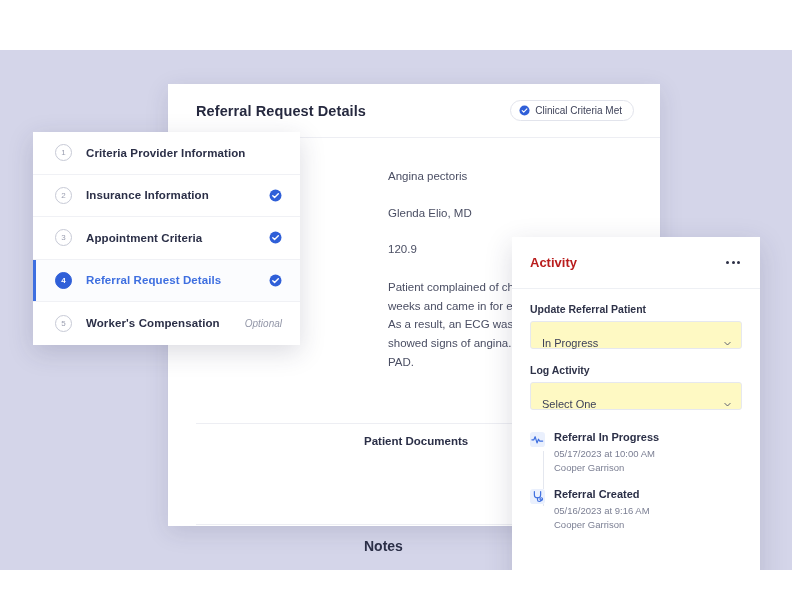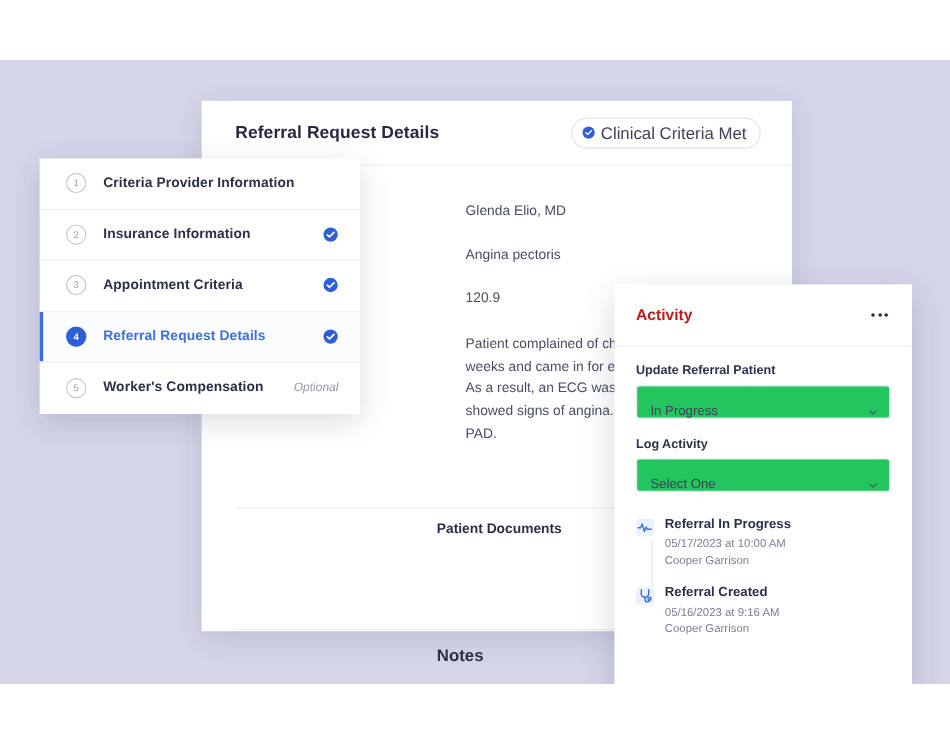--- a/index.html
+++ b/index.html
@@ -56,21 +56,21 @@
     letter-spacing: .1px;
   }
   .badge {
     display: inline-flex;
     align-items: center;
     gap: 5px;
     border: 1px solid #e2e4ec;
     border-radius: 20px;
     padding: 4px 11px 4px 8px;
     background: #ffffff;
-    font-size: 14px;
+    font-size: 10px;
     color: #3e4259;
     white-space: nowrap;
   }
   .badge-ico { width: 11px; height: 11px; display: block; }
 
   .main-body {
     position: relative;
     height: 388px;
   }
   .field-col {
@@ -249,21 +249,21 @@
   .act-body { padding: 14px 18px 0 18px; }
   .fld-label {
     font-size: 10.5px;
     font-weight: bold;
     color: #2e3248;
     margin-bottom: 6px;
   }
   .select {
     position: relative;
     height: 28px;
-    background: #22c55e;
+    background: #fef9c3;
     border: 1px solid #e6e8ef;
     border-radius: 3px;
     display: flex;
     align-items: center;
     padding: 16px 26px 0 11px;
     box-sizing: border-box;
     font-size: 11px;
     color: #3c4059;
     margin-bottom: 15px;
     cursor: pointer;
@@ -326,22 +326,22 @@
         <svg class="badge-ico" viewBox="0 0 24 24">
           <circle cx="12" cy="12" r="11" fill="#2f5fd8"></circle>
           <path d="M7 12.3l3.3 3.2L17.2 8.6" fill="none" stroke="#ffffff" stroke-width="2.4" stroke-linecap="round" stroke-linejoin="round"></path>
         </svg>
         <span>Clinical Criteria Met</span>
       </div>
     </div>
 
     <div class="main-body">
       <div class="field-col">
+        <div class="field-row">Angina pectoris</div>
         <div class="field-row">Glenda Elio, MD</div>
-        <div class="field-row">Angina pectoris</div>
         <div class="field-row">120.9</div>
         <div class="para">
           <div>Patient complained of ch</div>
           <div>weeks and came in for ex</div>
           <div>As a result, an ECG was p</div>
           <div>showed signs of angina.</div>
           <div>PAD.</div>
         </div>
       </div>
 

